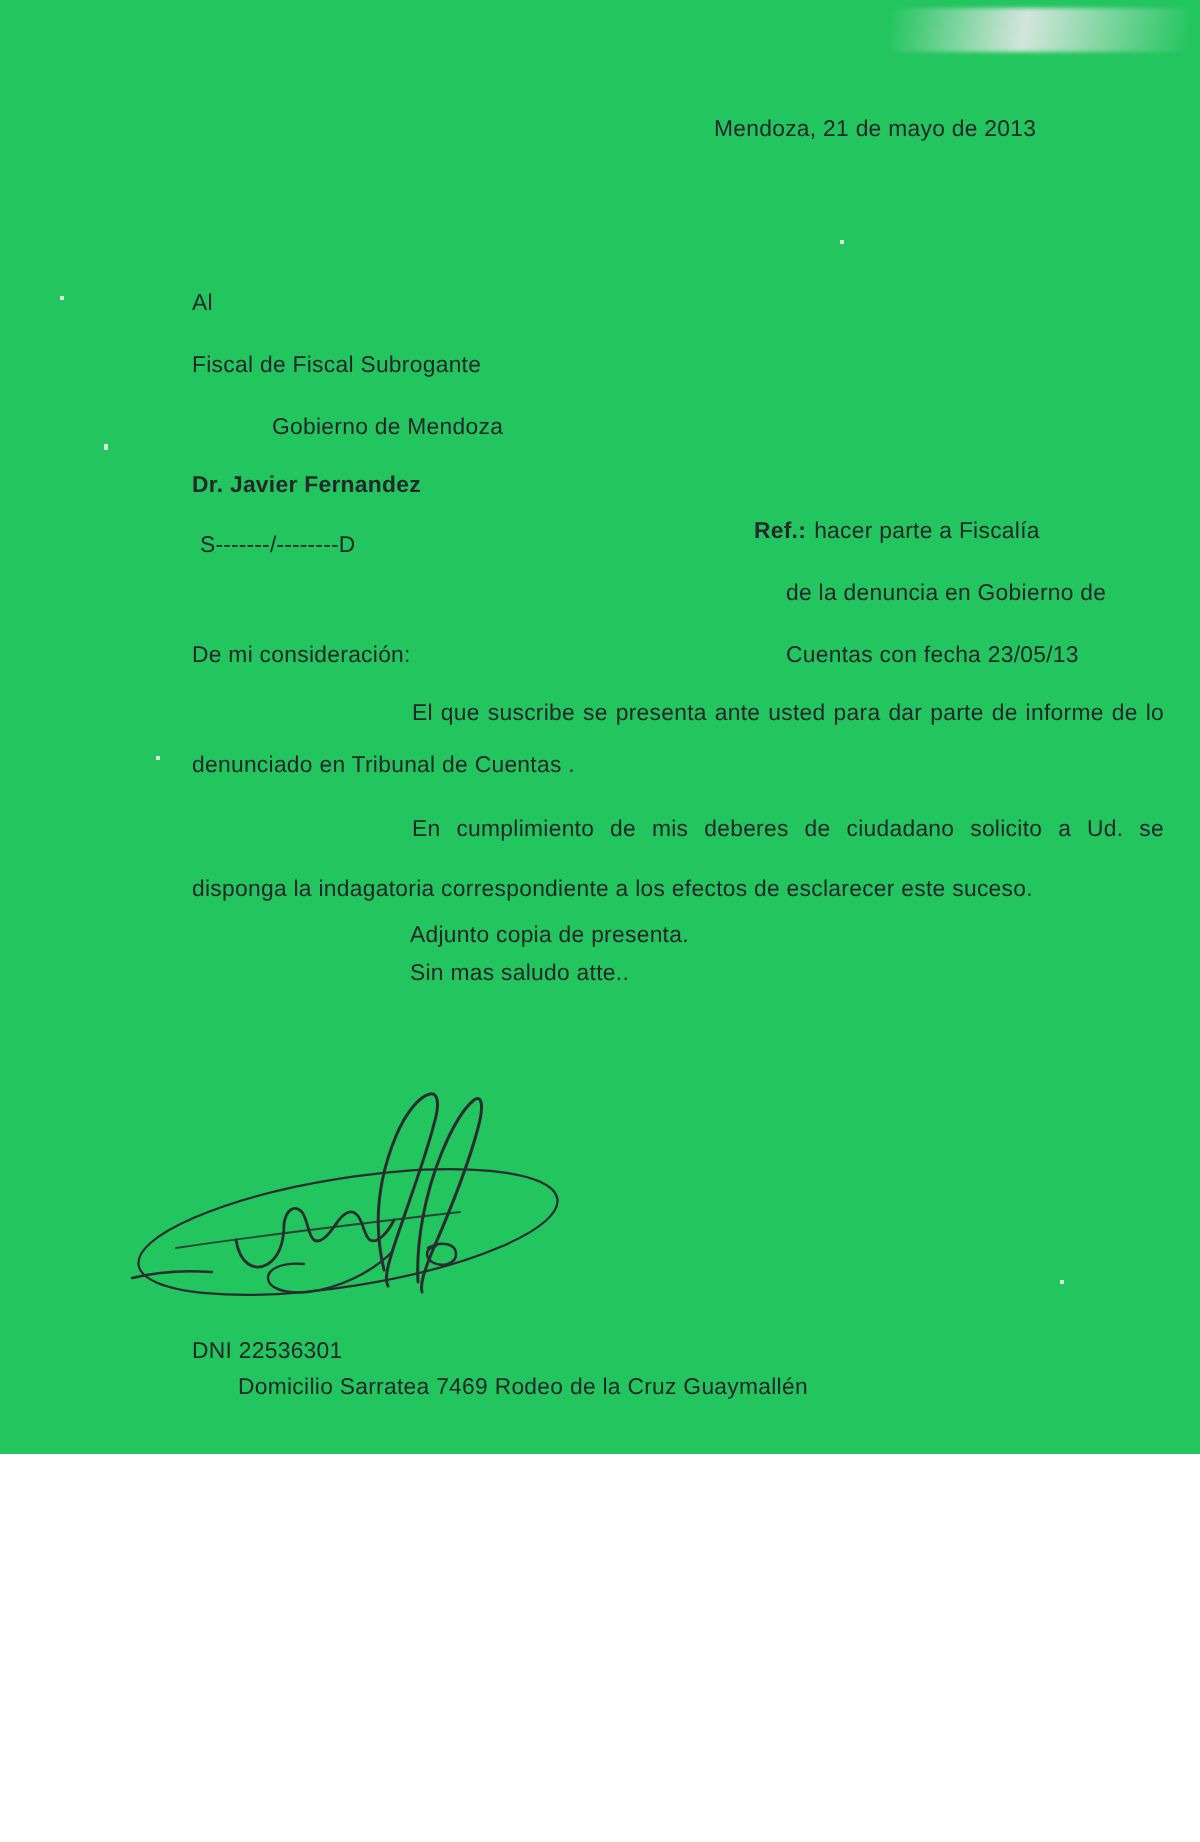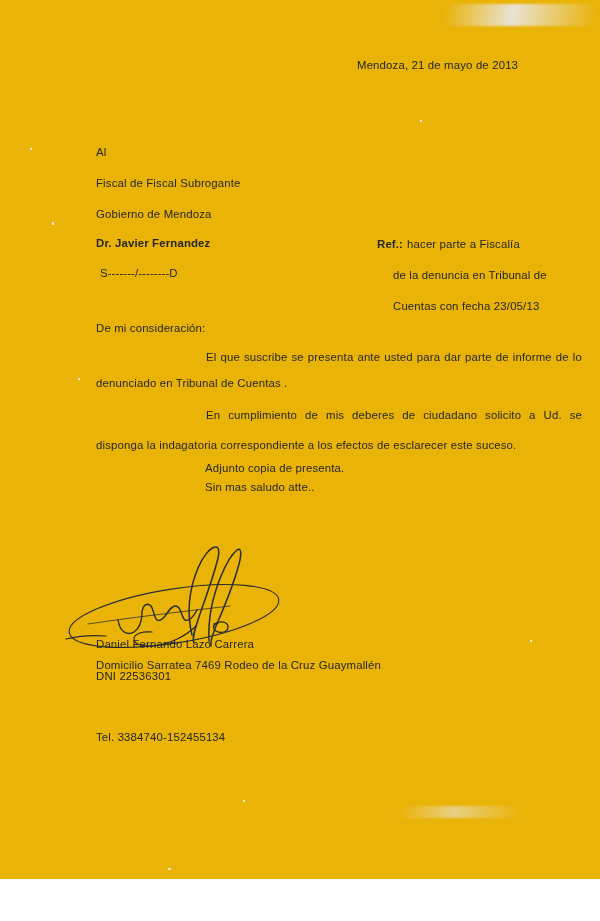--- a/index.html
+++ b/index.html
@@ -3,22 +3,22 @@
 <meta charset="utf-8">
 <style>
   html, body {
     margin: 0;
     padding: 0;
     background: #ffffff;
   }
   .page {
     position: relative;
     width: 600px;
-    height: 879px;
-    background: #eab308;
+    height: 727px;
+    background: #22c55e;
     overflow: hidden;
     font-family: "Liberation Sans", sans-serif;
     color: #25272b;
     -webkit-font-smoothing: antialiased;
   }
   
   .scan-noise {
     position: absolute;
     pointer-events: none;
     background: #f2f2f3;
@@ -41,25 +41,25 @@
   .bold { font-weight: bold; }
 
   .date-line {
     left: 357px;
     top: 58px;
   }
 
   .addr { left: 96px; }
   .addr-al      { top: 145px; }
   .addr-role    { top: 176px; }
-  .addr-gov     { top: 207px; }
+  .addr-gov     { top: 207px; margin-left: 40px; }
   .addr-name    { top: 236px; }
   .addr-slot    { top: 266px; left: 100px; letter-spacing: .1px; }
 
-  .ref { left: 377px; }
+  .ref { left: 377px; margin-top: 22px; }
   .ref-1 { top: 237px; }
   .ref-2 { top: 268px; left: 393px; }
   .ref-3 { top: 299px; left: 393px; }
 
   .salutation {
     left: 96px;
     top: 321px;
   }
 
   .para {
@@ -89,21 +89,21 @@
     pointer-events: none;
   }
 
   .sig-name {
     left: 96px;
     top: 637px;
   }
 
   .contact { left: 96px; }
   .contact-dni  { top: 669px; }
-  .contact-dom  { top: 658px; }
+  .contact-dom  { top: 687px; margin-left: 23px; }
   .contact-tel  { top: 730px; }
 </style>
 </head>
 <body>
 
 <div class="page">
 
   <div class="scan-smudge" style="left:445px;top:4px;width:150px;height:22px;"></div>
   <div class="scan-smudge" style="left:400px;top:806px;width:120px;height:12px;opacity:.6;"></div>
   <div class="scan-noise" style="left:30px;top:148px;width:2px;height:2px;"></div>
@@ -116,21 +116,21 @@
 
   <div class="line date-line">Mendoza, 21 de mayo de 2013</div>
 
   <div class="line addr addr-al">Al</div>
   <div class="line addr addr-role">Fiscal de Fiscal Subrogante</div>
   <div class="line addr addr-gov">Gobierno de Mendoza</div>
   <div class="line addr addr-name bold">Dr. Javier Fernandez</div>
   <div class="line addr addr-slot">S-------/--------D</div>
 
   <div class="line ref ref-1"><span class="bold">Ref.:</span><span style="padding-left:4px;">hacer parte a Fiscalía</span></div>
-  <div class="line ref ref-2">de la denuncia en Tribunal de</div>
+  <div class="line ref ref-2">de la denuncia en Gobierno de</div>
   <div class="line ref ref-3">Cuentas con fecha 23/05/13</div>
 
   <div class="line salutation">De mi consideración:</div>
 
   <div class="para para-2">En cumplimiento de mis deberes de ciudadano solicito a Ud. se disponga la indagatoria correspondiente a los efectos de esclarecer este suceso.</div>
   <div class="para para-1">El que suscribe se presenta ante usted para dar parte de informe de lo denunciado en Tribunal de Cuentas .</div>
 
   <div class="line closing closing-1">Adjunto copia de presenta.</div>
   <div class="line closing closing-2">Sin mas saludo atte..</div>
 
@@ -158,19 +158,18 @@
 
       <path d="M138 86 C128 96 112 104 96 106 C84 107 76 104 76 99
                C76 94 84 91 94 92" stroke-width="1.2"></path>
 
       <path d="M8 99 C20 96 34 95 48 96" stroke-width="1.2"></path>
 
       <path d="M30 84 C70 78 120 72 172 66" stroke-width="0.9" opacity="0.85"></path>
     </g>
   </svg>
 
-  <div class="line sig-name">Daniel Fernando Lazo Carrera</div>
 
   <div class="line contact contact-dni">DNI 22536301</div>
   <div class="line contact contact-dom">Domicilio Sarratea 7469 Rodeo de la Cruz Guaymallén</div>
   <div class="line contact contact-tel">Tel. 3384740-152455134</div>
 
 </div>
 
 </body></html>

